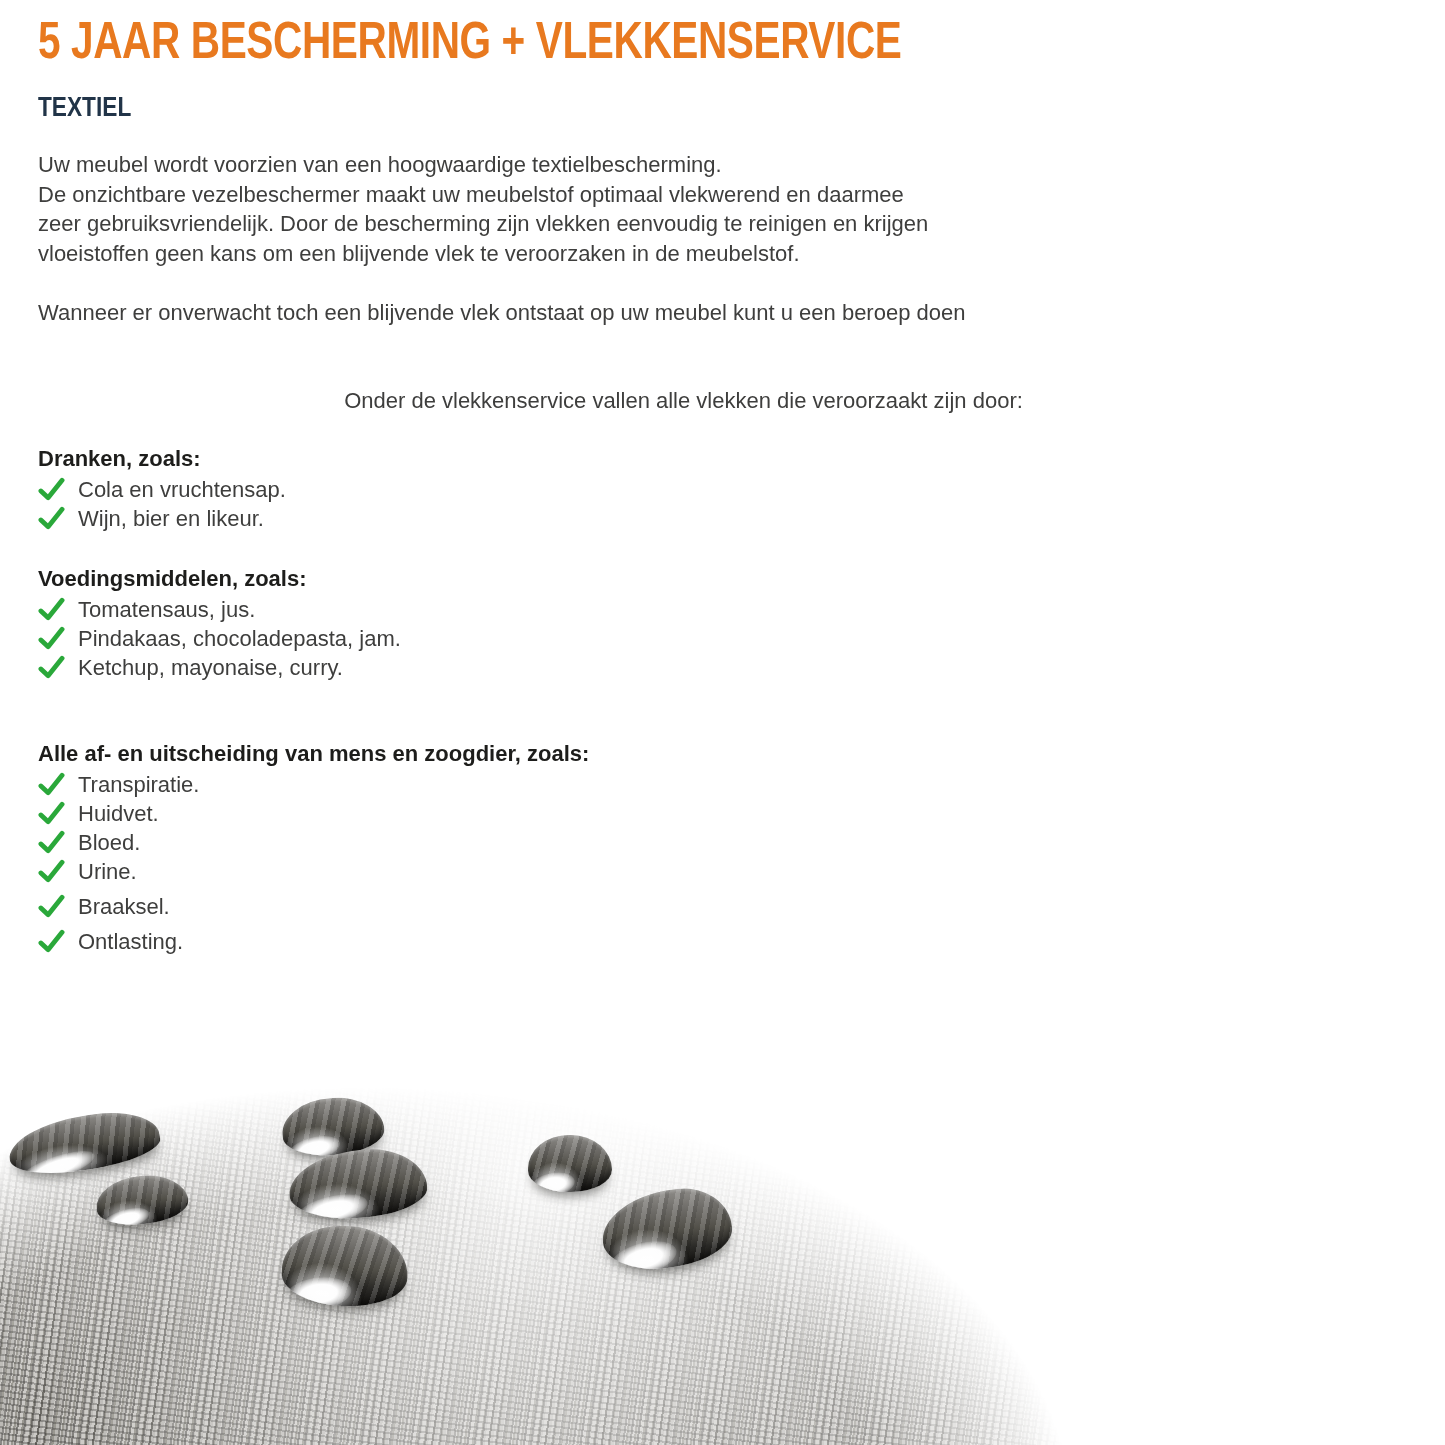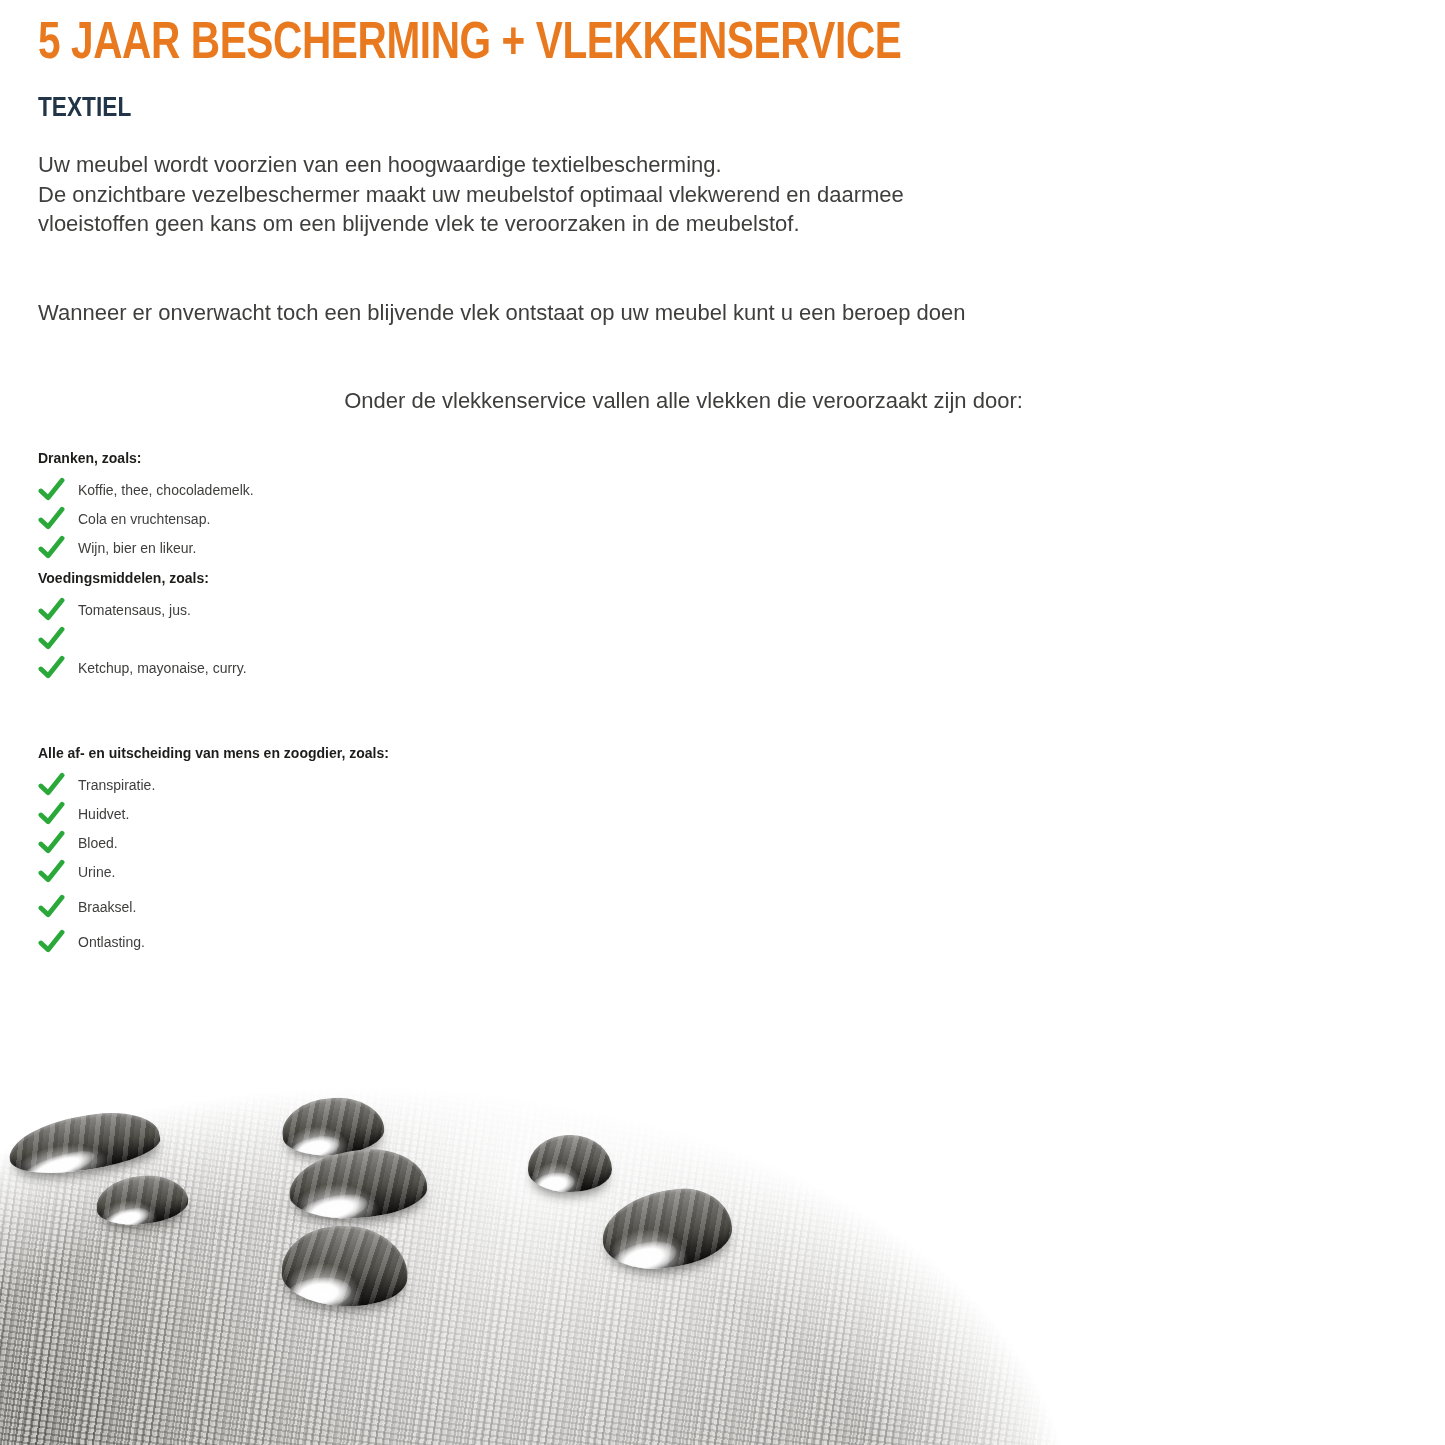--- a/index.html
+++ b/index.html
@@ -29,21 +29,21 @@
   }
   .para{
     position:absolute;left:38px;right:60px;
     font-size:22px;line-height:29.5px;color:var(--body-text);
   }
   #p1{top:150px;}
   #p2{top:298px;}
   #p3{top:386px;text-align:center;}
   .listblock{
     position:absolute;left:38px;
-    font-size:14px;color:var(--body-text);
+    font-size:22px;color:var(--body-text);
   }
   #l1{top:444px;}
   #l2{top:564px;}
   #l3{top:739px;}
   .list-heading{
     font-weight:700;color:var(--bold-text);line-height:29px;margin-bottom:2px;white-space:nowrap;
   }
   .row{display:flex;align-items:center;height:29px;}
   .row.gap{margin-top:6px;}
   .check{width:30px;height:26px;margin-right:10px;flex:none;display:flex;align-items:center;}
@@ -88,47 +88,40 @@
 <body>
 
 <div class="page">
 
   <h1 class="title">5 JAAR BESCHERMING + VLEKKENSERVICE</h1>
   <h2 class="subtitle">TEXTIEL</h2>
 
   <div class="para" id="p1">
     <div class="line">Uw meubel wordt voorzien van een hoogwaardige textielbescherming.</div>
     <div class="line">De onzichtbare vezelbeschermer maakt uw meubelstof optimaal vlekwerend en daarmee</div>
+    <div class="line">zeer gebruiksvriendelijk. Door de bescherming zijn vlekken eenvoudig te reinigen en krijgen</div>
     <div class="line">vloeistoffen geen kans om een blijvende vlek te veroorzaken in de meubelstof.</div>
   </div>
 
   <div class="para" id="p2">
     <div class="line">Wanneer er onverwacht toch een blijvende vlek ontstaat op uw meubel kunt u een beroep doen</div>
   </div>
 
   <div class="para" id="p3">
     <div class="line">Onder de vlekkenservice vallen alle vlekken die veroorzaakt zijn door:</div>
   </div>
 
   <section class="listblock" id="l1">
     <div class="list-heading">Dranken, zoals:</div>
     <div class="row">
       <span class="check">
           <svg viewBox="0 0 28 26">
             <path d="M3 14.5 L10.5 21.5 L25 3.5" fill="none" stroke="#2aa83a" stroke-width="5" stroke-linecap="round" stroke-linejoin="round"></path>
           </svg>
         </span>
-      <span class="label">Koffie, thee, chocolademelk.</span>
-    </div>
-    <div class="row">
-      <span class="check">
-          <svg viewBox="0 0 28 26">
-            <path d="M3 14.5 L10.5 21.5 L25 3.5" fill="none" stroke="#2aa83a" stroke-width="5" stroke-linecap="round" stroke-linejoin="round"></path>
-          </svg>
-        </span>
       <span class="label">Cola en vruchtensap.</span>
     </div>
     <div class="row">
       <span class="check">
           <svg viewBox="0 0 28 26">
             <path d="M3 14.5 L10.5 21.5 L25 3.5" fill="none" stroke="#2aa83a" stroke-width="5" stroke-linecap="round" stroke-linejoin="round"></path>
           </svg>
         </span>
       <span class="label">Wijn, bier en likeur.</span>
     </div>
@@ -143,20 +136,21 @@
           </svg>
         </span>
       <span class="label">Tomatensaus, jus.</span>
     </div>
     <div class="row">
       <span class="check">
           <svg viewBox="0 0 28 26">
             <path d="M3 14.5 L10.5 21.5 L25 3.5" fill="none" stroke="#2aa83a" stroke-width="5" stroke-linecap="round" stroke-linejoin="round"></path>
           </svg>
         </span>
+      <span class="label">Pindakaas, chocoladepasta, jam.</span>
     </div>
     <div class="row">
       <span class="check">
           <svg viewBox="0 0 28 26">
             <path d="M3 14.5 L10.5 21.5 L25 3.5" fill="none" stroke="#2aa83a" stroke-width="5" stroke-linecap="round" stroke-linejoin="round"></path>
           </svg>
         </span>
       <span class="label">Ketchup, mayonaise, curry.</span>
     </div>
   </section>

